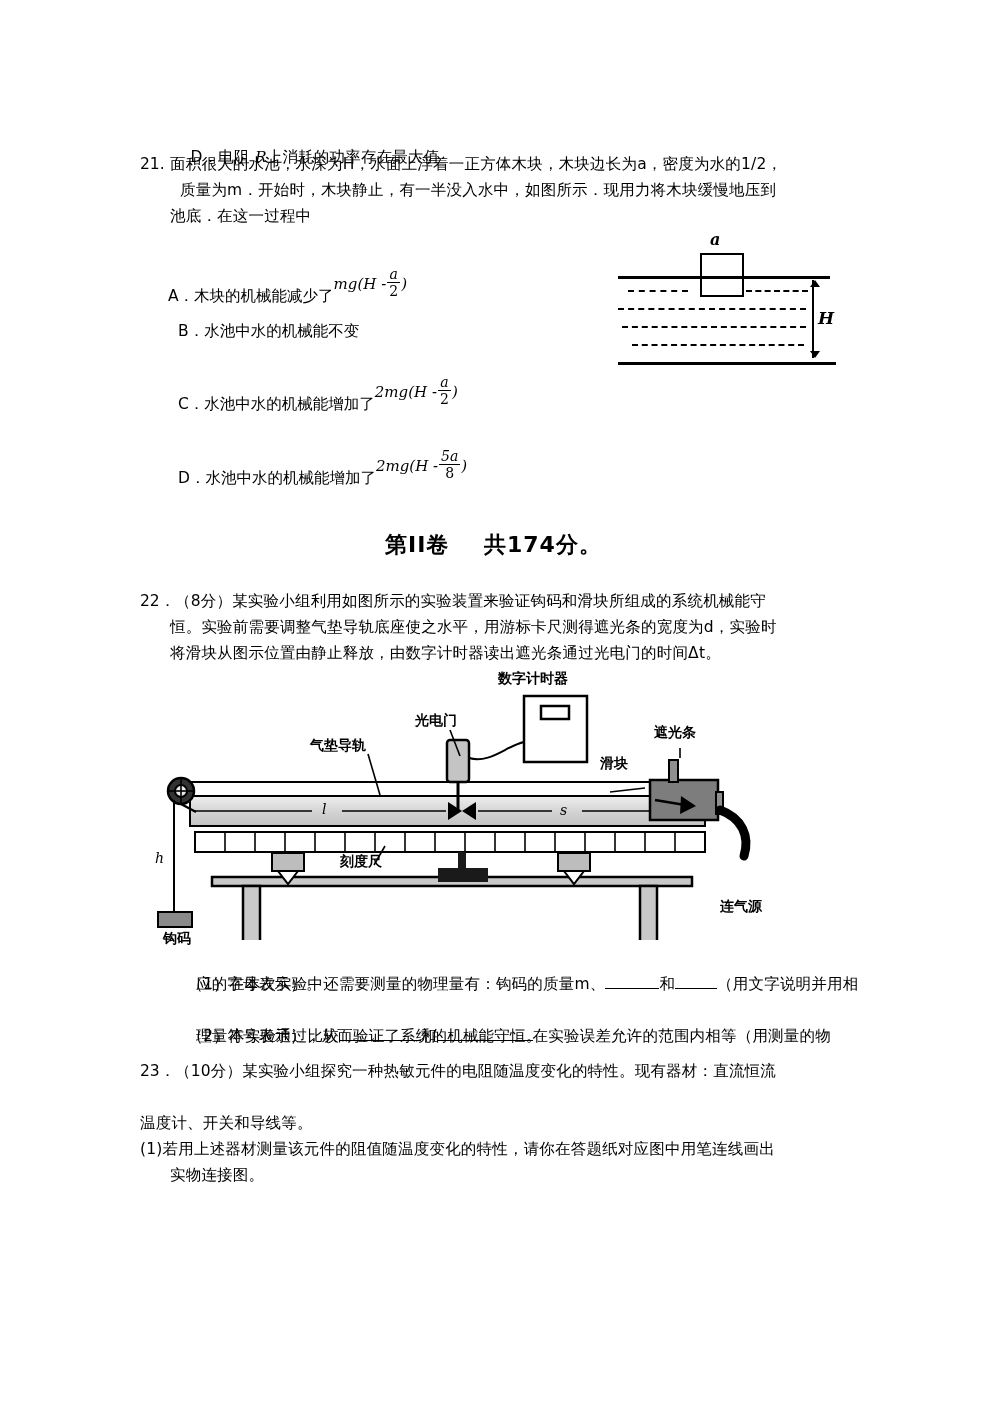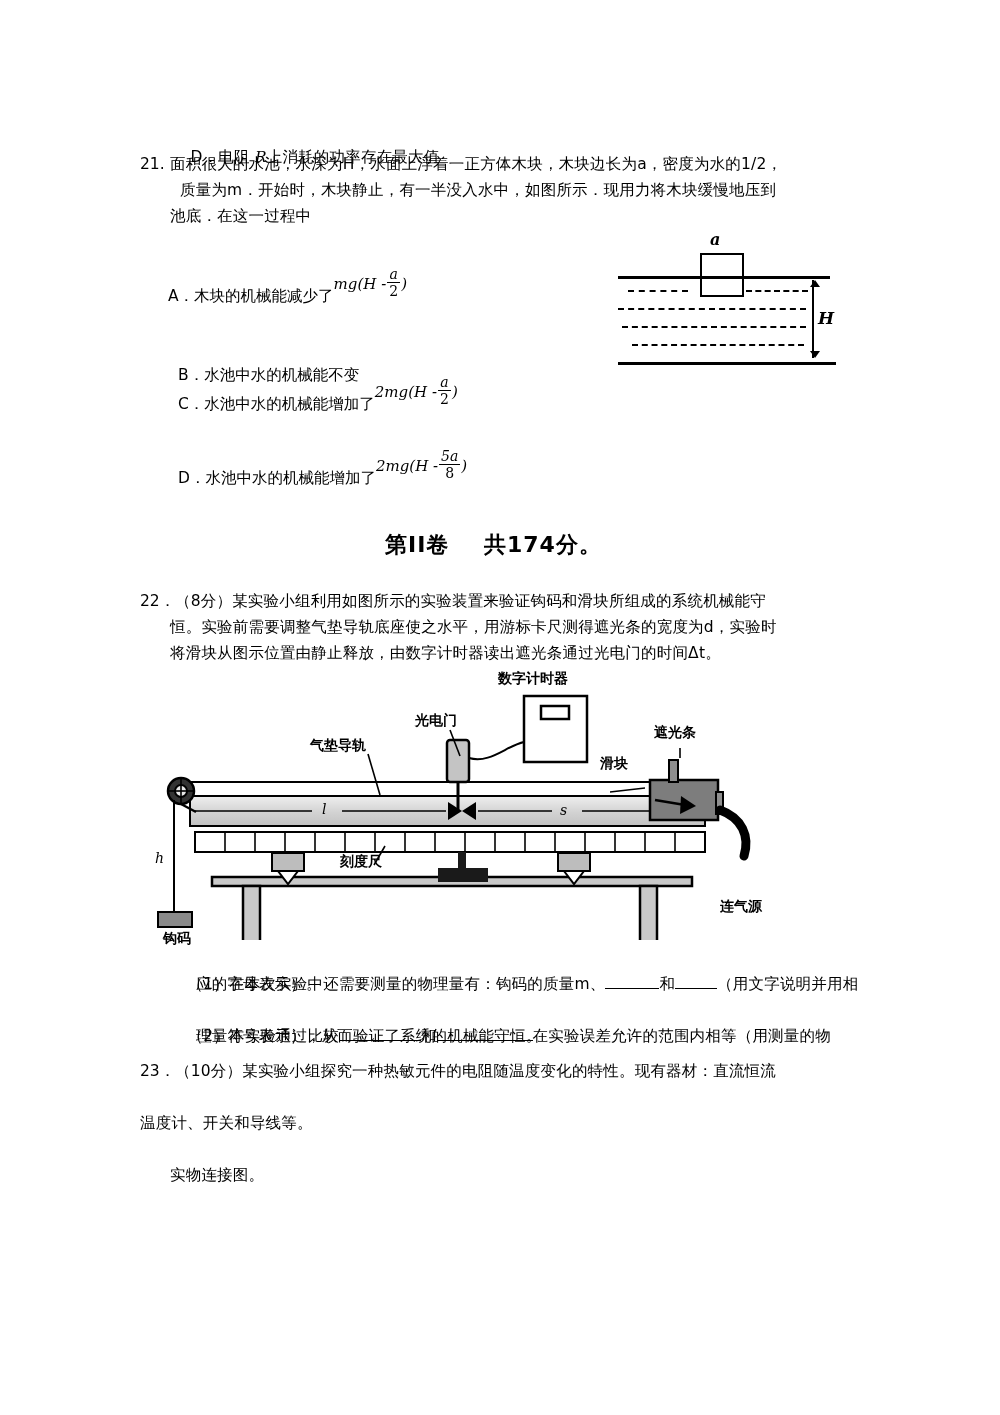--- a/index.html
+++ b/index.html
@@ -191,21 +191,21 @@
 
   <div class="num" style="left:140px; top:151px;">21.</div>
   <div class="tx" style="left:170px; top:151px; width:700px;">面积很大的水池，水深为H，水面上浮着一正方体木块，木块边长为a，密度为水的1/2，</div>
   <div class="tx" style="left:180px; top:177px; width:700px;">质量为m．开始时，木块静止，有一半没入水中，如图所示．现用力将木块缓慢地压到</div>
   <div class="tx" style="left:170px; top:203px; width:700px;">池底．在这一过程中</div>
 
   <div class="optrow" style="left:168px; top:268px;">
     <span>A．</span><span>木块的机械能减少了</span><span class="frac-expr"><span>mg(H -</span><span class="frac"><span class="n serif">a</span><span class="bar"></span><span class="d serif">2</span></span><span>)</span></span>
   </div>
 
-  <div class="optrow" style="left:178px; top:318px;margin-top:44px;">
+  <div class="optrow" style="left:178px; top:318px;">
     <span>B．</span><span>水池中水的机械能不变</span>
   </div>
 
   <div class="optrow" style="left:178px; top:376px;">
     <span>C．</span><span>水池中水的机械能增加了</span><span class="frac-expr"><span>2mg(H -</span><span class="frac"><span class="n serif">a</span><span class="bar"></span><span class="d serif">2</span></span><span>)</span></span>
   </div>
 
   <div class="optrow" style="left:178px; top:450px;">
     <span>D．</span><span>水池中水的机械能增加了</span><span class="frac-expr"><span>2mg(H -</span><span class="frac"><span class="n serif">5a</span><span class="bar"></span><span class="d serif">8</span></span><span>)</span></span>
   </div>
@@ -346,15 +346,16 @@
   <div class="tx" style="left:196px; top:971px; width:700px;">应的字母表示）。</div>
 
   <div class="tx" style="left:167px; top:997px; width:720px;">
     <span>（2）</span><span>本实验通过比较</span><span style="display:inline-block;width:82px;border-bottom:1.6px solid #000;"></span><span>和</span><span style="display:inline-block;width:96px;border-bottom:1.6px solid #000;"></span><span>在实验误差允许的范围内相等（用测量的物</span>
   </div>
   <div class="tx" style="left:196px; top:1023px; width:700px;">理量符号表示），从而验证了系统的机械能守恒。</div>
 
   <div class="num" style="left:140px; top:1058px;">23．</div>
   <div class="tx" style="left:175px; top:1058px; width:715px;">（10分）某实验小组探究一种热敏元件的电阻随温度变化的特性。现有器材：直流恒流</div>
   <div class="tx" style="left:140px; top:1110px; width:750px;">温度计、开关和导线等。</div>
+  <div class="tx" style="left:140px; top:1136px; width:750px;">(1)若用上述器材测量该元件的阻值随温度变化的特性，请你在答题纸对应图中用笔连线画出</div>
   <div class="tx" style="left:170px; top:1162px; width:700px;">实物连接图。</div>
 
 </div>
 
 </body></html>

